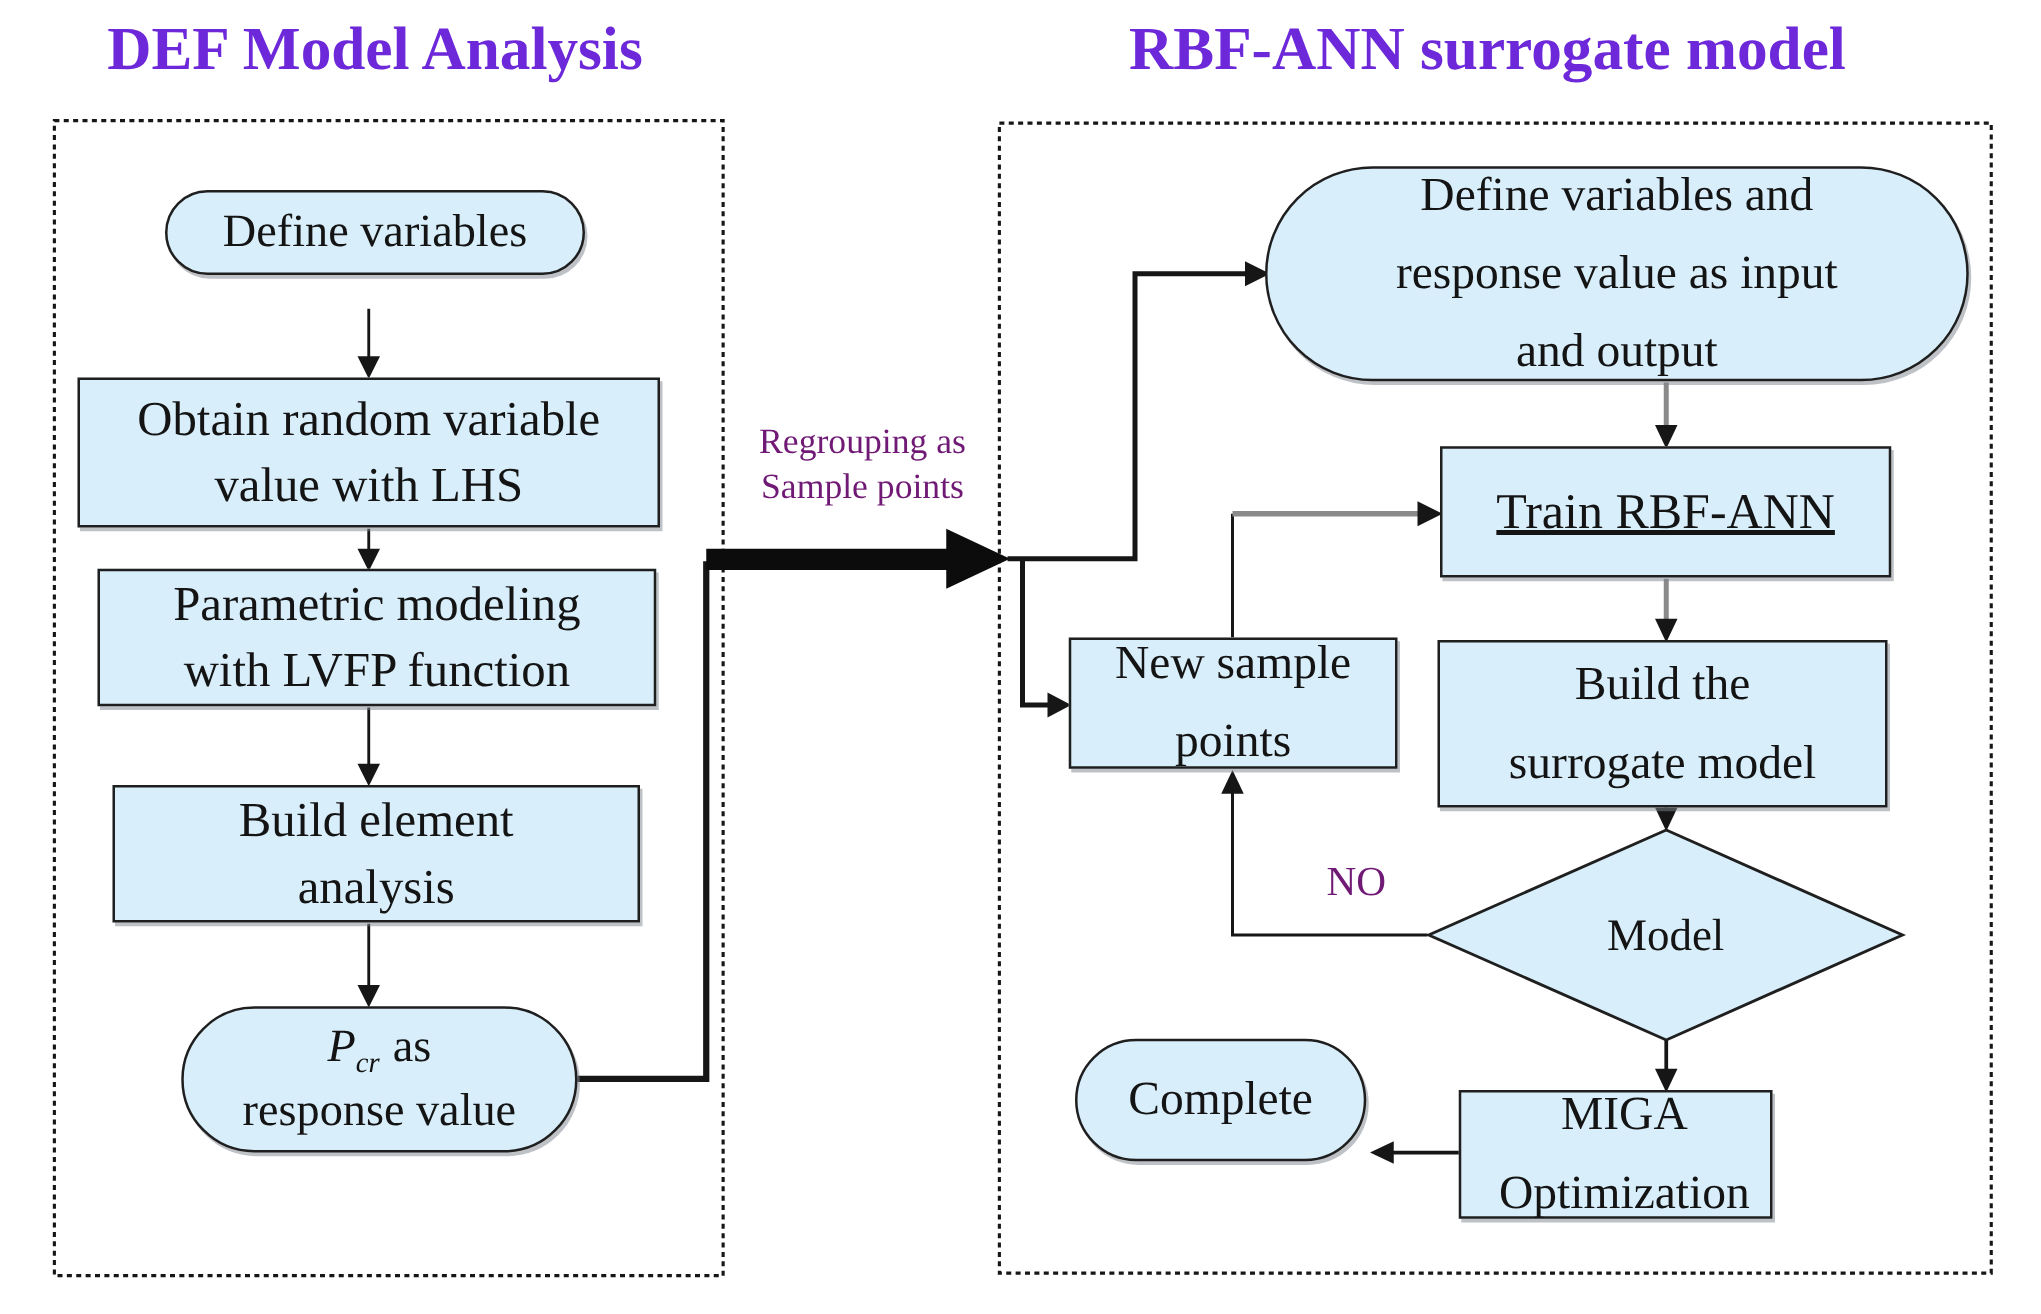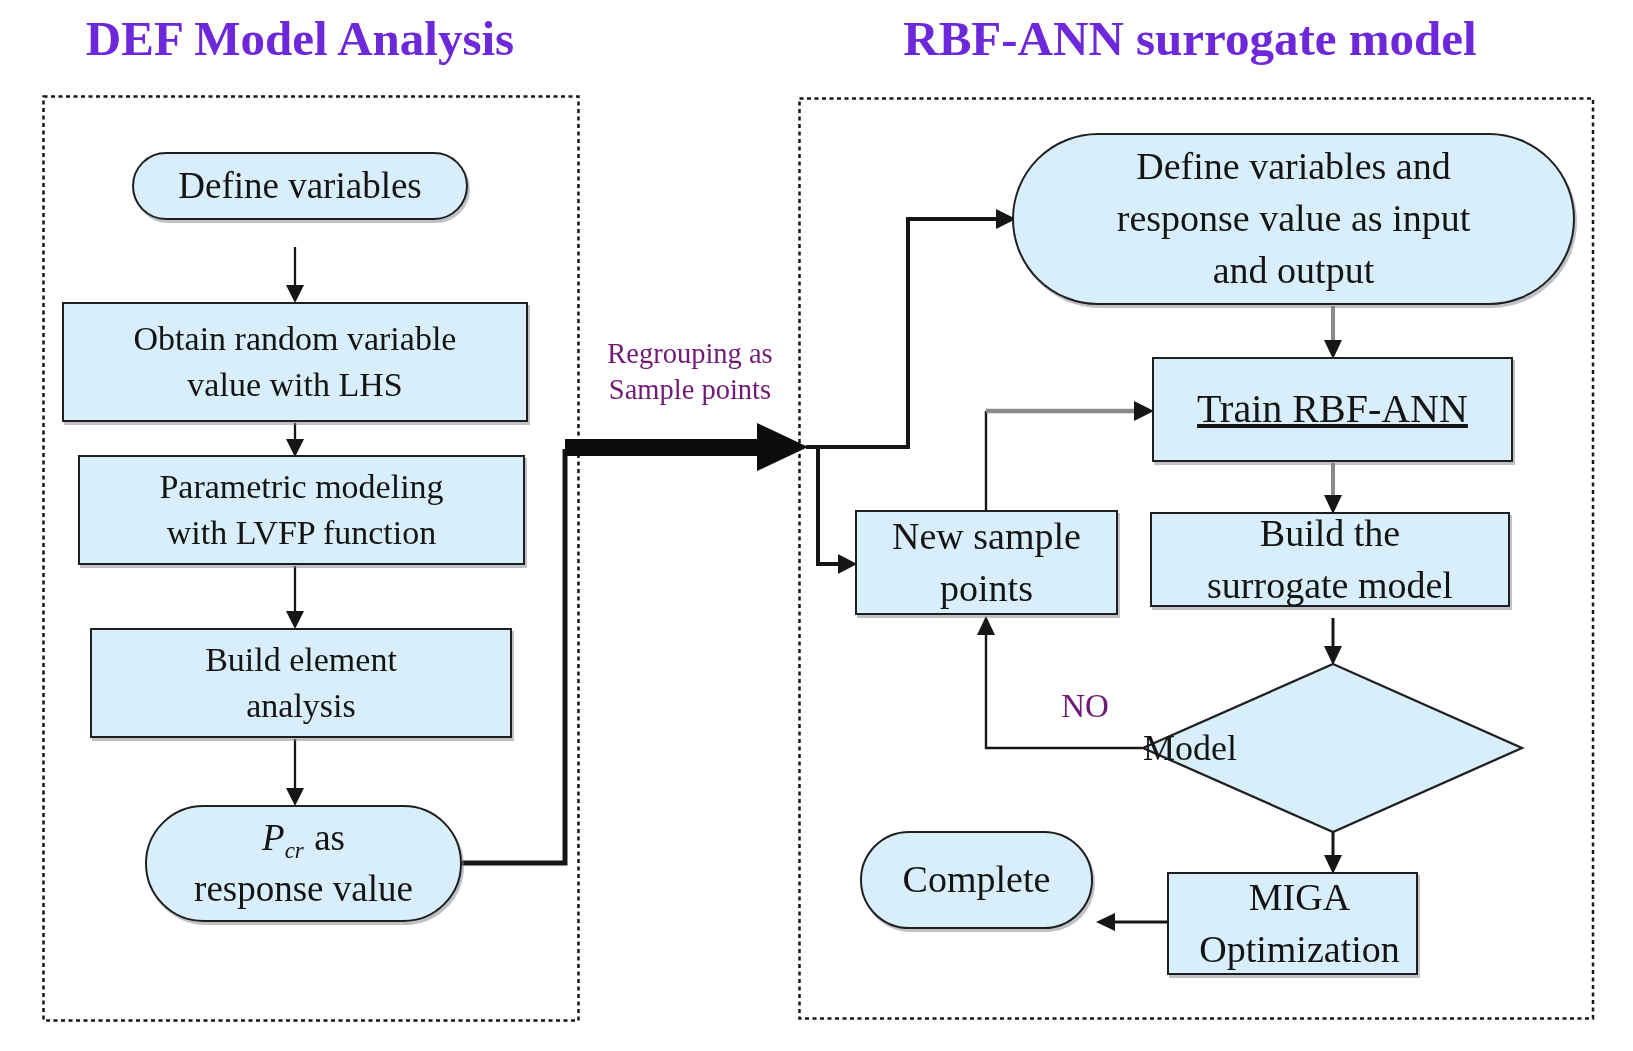--- a/index.html
+++ b/index.html
@@ -27,25 +27,25 @@
   .node{
     position:absolute;z-index:2;
     background:var(--node-fill);
     border:2.5px solid var(--node-border);
     box-shadow:2px 3px 0 var(--shadow);
     box-sizing:border-box;
     display:flex;flex-direction:column;align-items:center;justify-content:center;
     text-align:center;
   }
   .node .line{line-height:1.36;white-space:nowrap;}
-  .f37{font-size:37px;} .f38{font-size:38px;} .f39{font-size:34px;text-align:center;} .f40{font-size:40px;} .f36{font-size:36px;}
+  .f37{font-size:37px;} .f38{font-size:38px;gap:11px;} .f39{font-size:39px;text-align:center;} .f40{font-size:40px;} .f36{font-size:36px;}
   .stadium{border-radius:999px;}
   .diamond-label{
     position:absolute;z-index:3;
-    display:flex;flex-direction:column;align-items:flex-start;justify-content:center;
+    display:flex;flex-direction:column;align-items:center;justify-content:center;
     text-align:center;pointer-events:none;
   }
   .flow-label{
     position:absolute;z-index:2;text-align:center;
     color:#701a75;
   }
   sub{font-size:0.62em;font-style:italic;line-height:0;}
   i{font-style:italic;}
   .sp{display:inline-block;width:0.28em;}
 </style>
@@ -169,21 +169,21 @@
 
   <div class="node f40" style="left:1152px;top:357px;width:361px;height:105px;text-decoration:underline;">
     <div class="line">Train RBF-ANN</div>
   </div>
 
   <div class="node f38" style="left:855px;top:510px;width:263px;height:105px;">
     <div class="line">New sample</div>
     <div class="line">points</div>
   </div>
 
-  <div class="node f38" style="left:1150px;top:512px;width:360px;height:95px;align-items:center;">
+  <div class="node f38" style="left:1150px;top:512px;width:360px;height:134px;align-items:center;">
     <div class="line">Build the</div>
     <div class="line">surrogate model</div>
   </div>
 
   <div class="diamond-label f36" style="left:1143px;top:664px;width:379px;height:168px;line-height:1.35;">
     <div>Model</div>
   </div>
 
   <div class="flow-label" style="left:1040px;top:688px;width:90px;font-size:33px;">NO</div>
 

